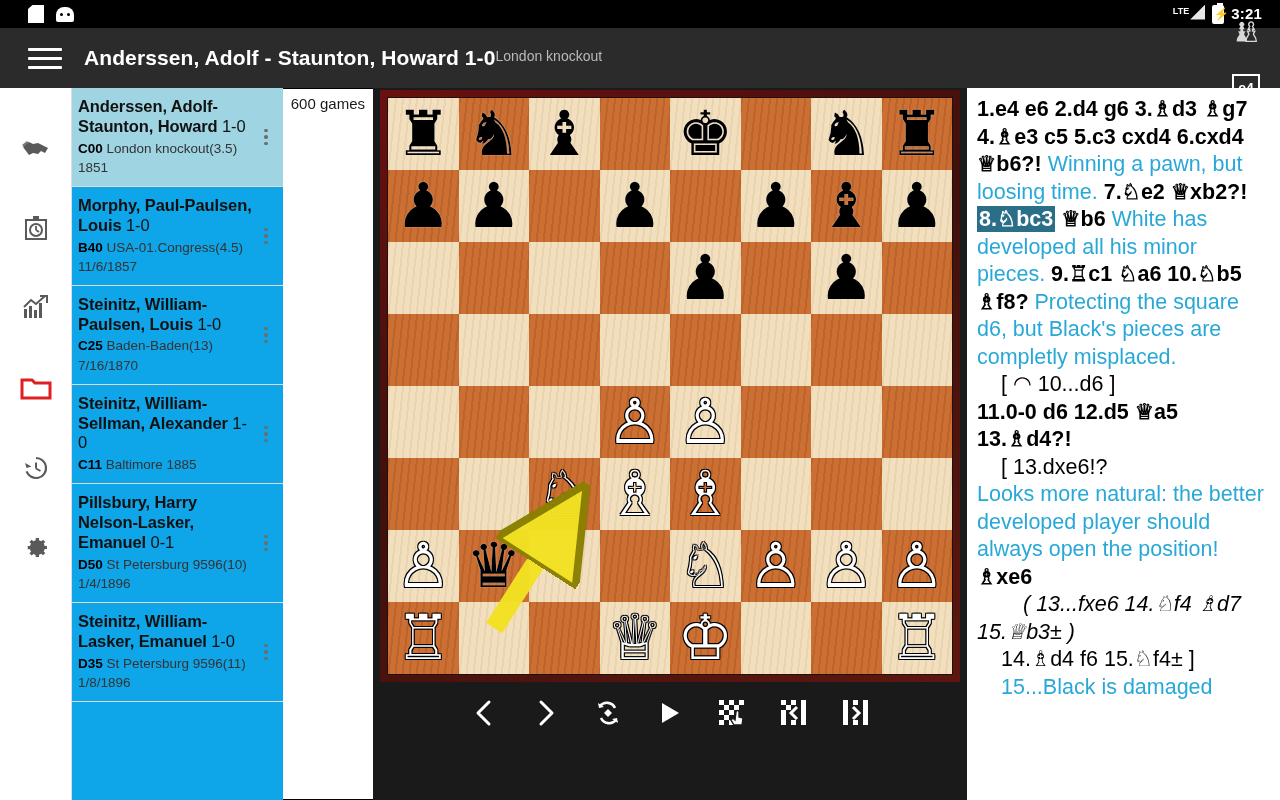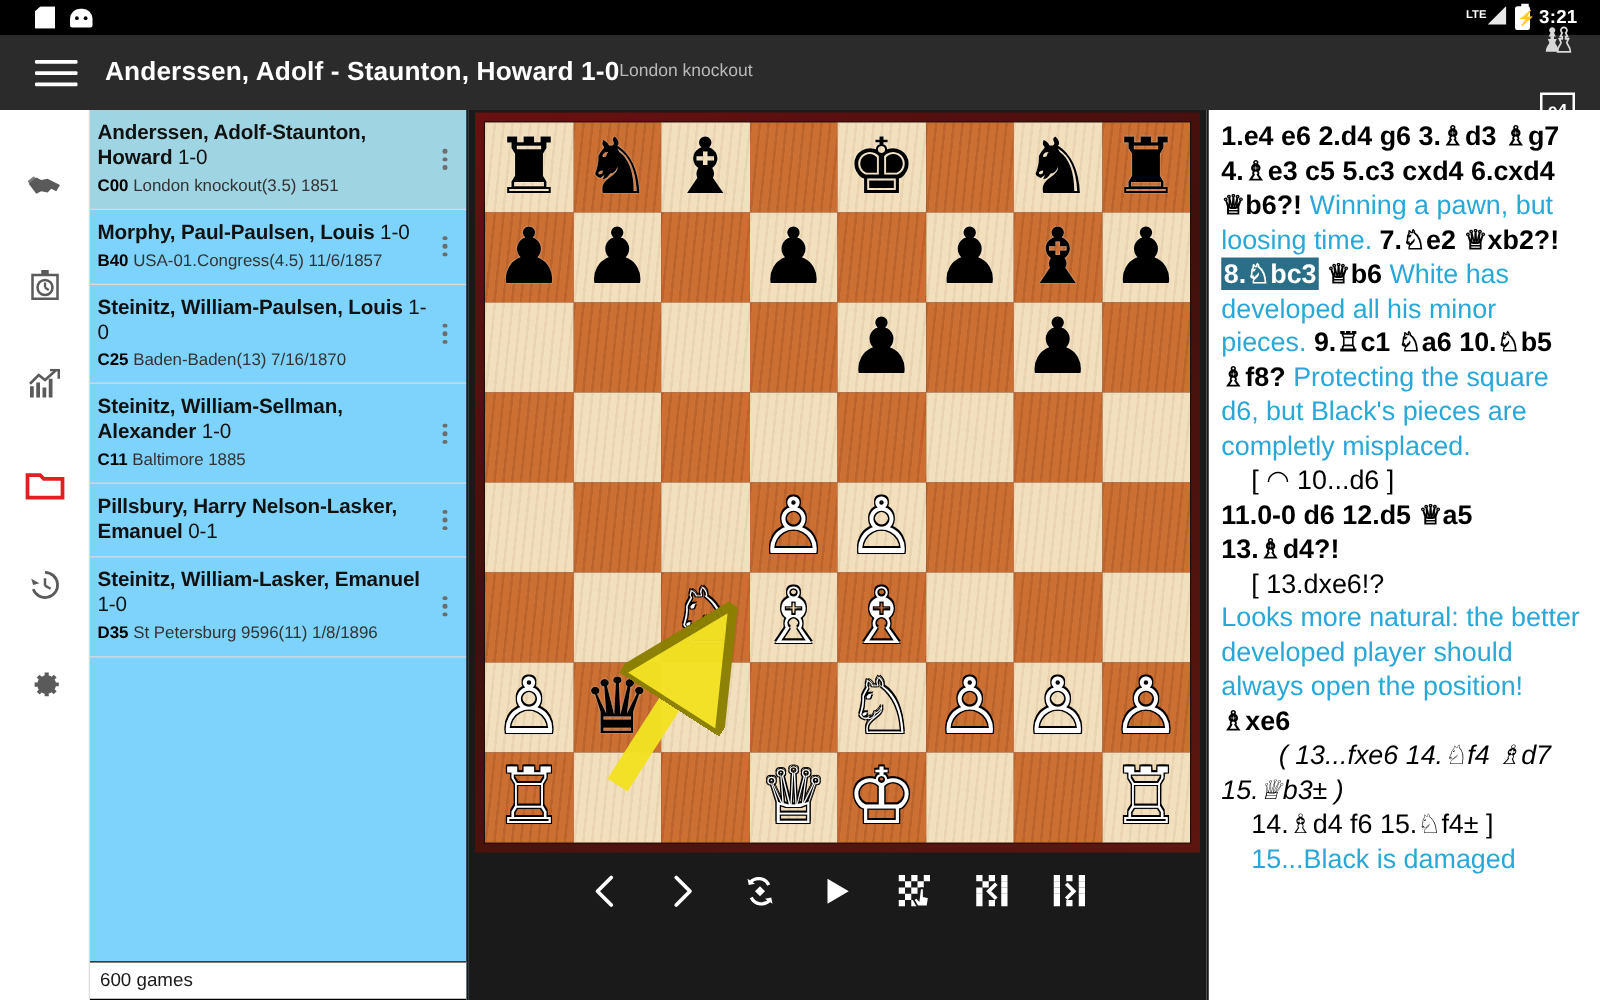--- a/index.html
+++ b/index.html
@@ -56,22 +56,22 @@
   .content { display:flex; height:712px; background:#fff; }
 
   
   .rail { width:72px; background:#fff; border-right:1px solid #dcdcdc;
           display:flex; flex-direction:column; align-items:center;
           padding-top:42px; gap:44px; flex-shrink:0; }
   .rail-item { width:36px; height:36px; display:flex; align-items:center;
           justify-content:center; cursor:pointer; }
 
   
-  .gamelist { width:303px; background:#7dd3fc; border-right:2px solid #1a1a1a;
-              display:flex; flex-direction:column; flex-shrink:0; }
+  .gamelist { width:303px; background:#0ea5e9; border-right:2px solid #1a1a1a;
+              display:flex; flex-direction:row; flex-shrink:0; }
   .glscroll { flex:1; overflow:hidden; }
   .grow { display:flex; align-items:flex-start; padding:9px 6px 9px 6px;
           border-bottom:1px solid #dadada; cursor:pointer; }
   .grow.sel { background:#9fd4e3; }
   .gtext { flex:1; min-width:0; }
   .gplayers { font-size:16.5px; font-weight:bold; color:#111; line-height:1.2;
               letter-spacing:-.1px; }
   .gplayers .res { font-weight:normal; }
   .gmeta { font-size:13.5px; color:#333; line-height:1.42; margin-top:2px; }
   .gmeta .eco { font-weight:bold; color:#000; }
@@ -296,20 +296,24 @@
           </div>
       </div>
 
 
       <div class="grow">
         <div class="gtext">
           <div class="gplayers">
             <span>Pillsbury, Harry Nelson-Lasker, Emanuel</span>
             <span class="res">0-1</span>
           </div>
+          <div class="gmeta">
+            <span class="eco">D50</span>
+            <span>St Petersburg 9596(10) 1/4/1896</span>
+          </div>
         </div>
         <div class="kebab">
             <i></i>
             <i></i>
             <i></i>
           </div>
       </div>
 
       <div class="grow">
         <div class="gtext">

